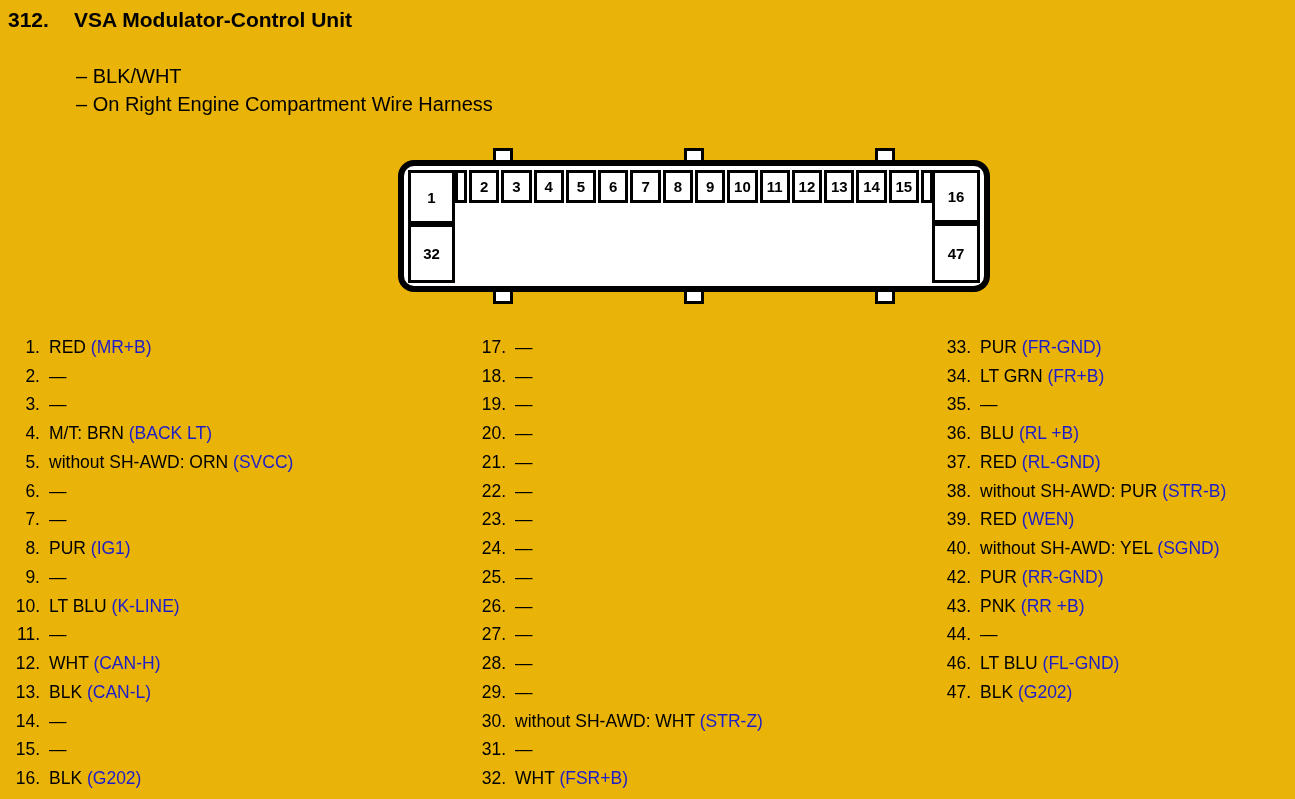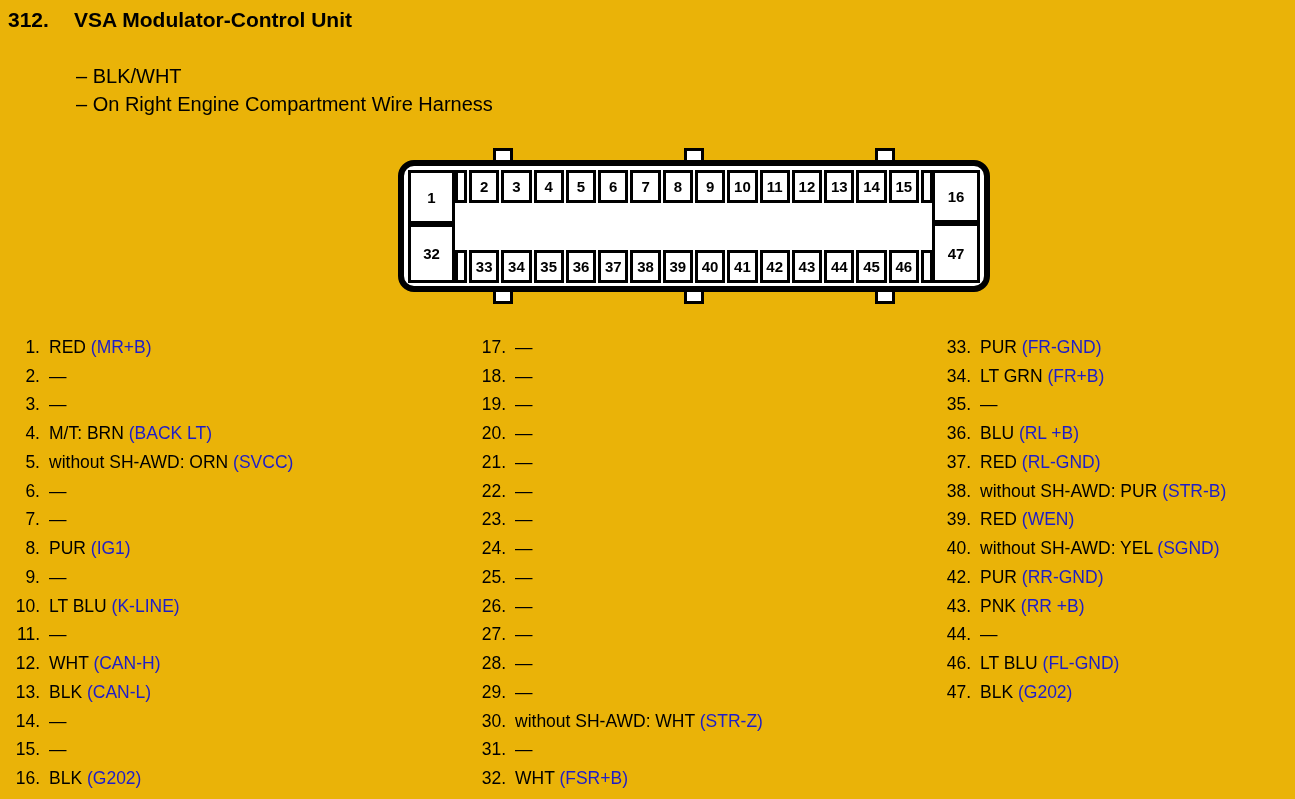--- a/index.html
+++ b/index.html
@@ -106,54 +106,20 @@
           <div class="ccell">13</div>
 
           <div class="ccell">14</div>
 
           <div class="ccell">15</div>
         </div>
       <div class="spacer"></div>
     </div>
 
 
-    <div class="crow row-bot">
-      <div class="spacer"></div>
-      <div class="cells">
-
-          <div class="ccell">33</div>
-
-          <div class="ccell">34</div>
-
-          <div class="ccell">35</div>
-
-          <div class="ccell">36</div>
-
-          <div class="ccell">37</div>
-
-          <div class="ccell">38</div>
-
-          <div class="ccell">39</div>
-
-          <div class="ccell">40</div>
-
-          <div class="ccell">41</div>
-
-          <div class="ccell">42</div>
-
-          <div class="ccell">43</div>
-
-          <div class="ccell">44</div>
-
-          <div class="ccell">45</div>
-
-          <div class="ccell">46</div>
-        </div>
-      <div class="spacer"></div>
-    </div>
   </div>
 
   <div class="pin-col col-1">
 
       <div class="pin-row">
         <span class="pin-num">1.</span>
         <span class="pin-desc">RED </span>
         <span class="pin-sig">(MR+B)</span>
       </div>
 

